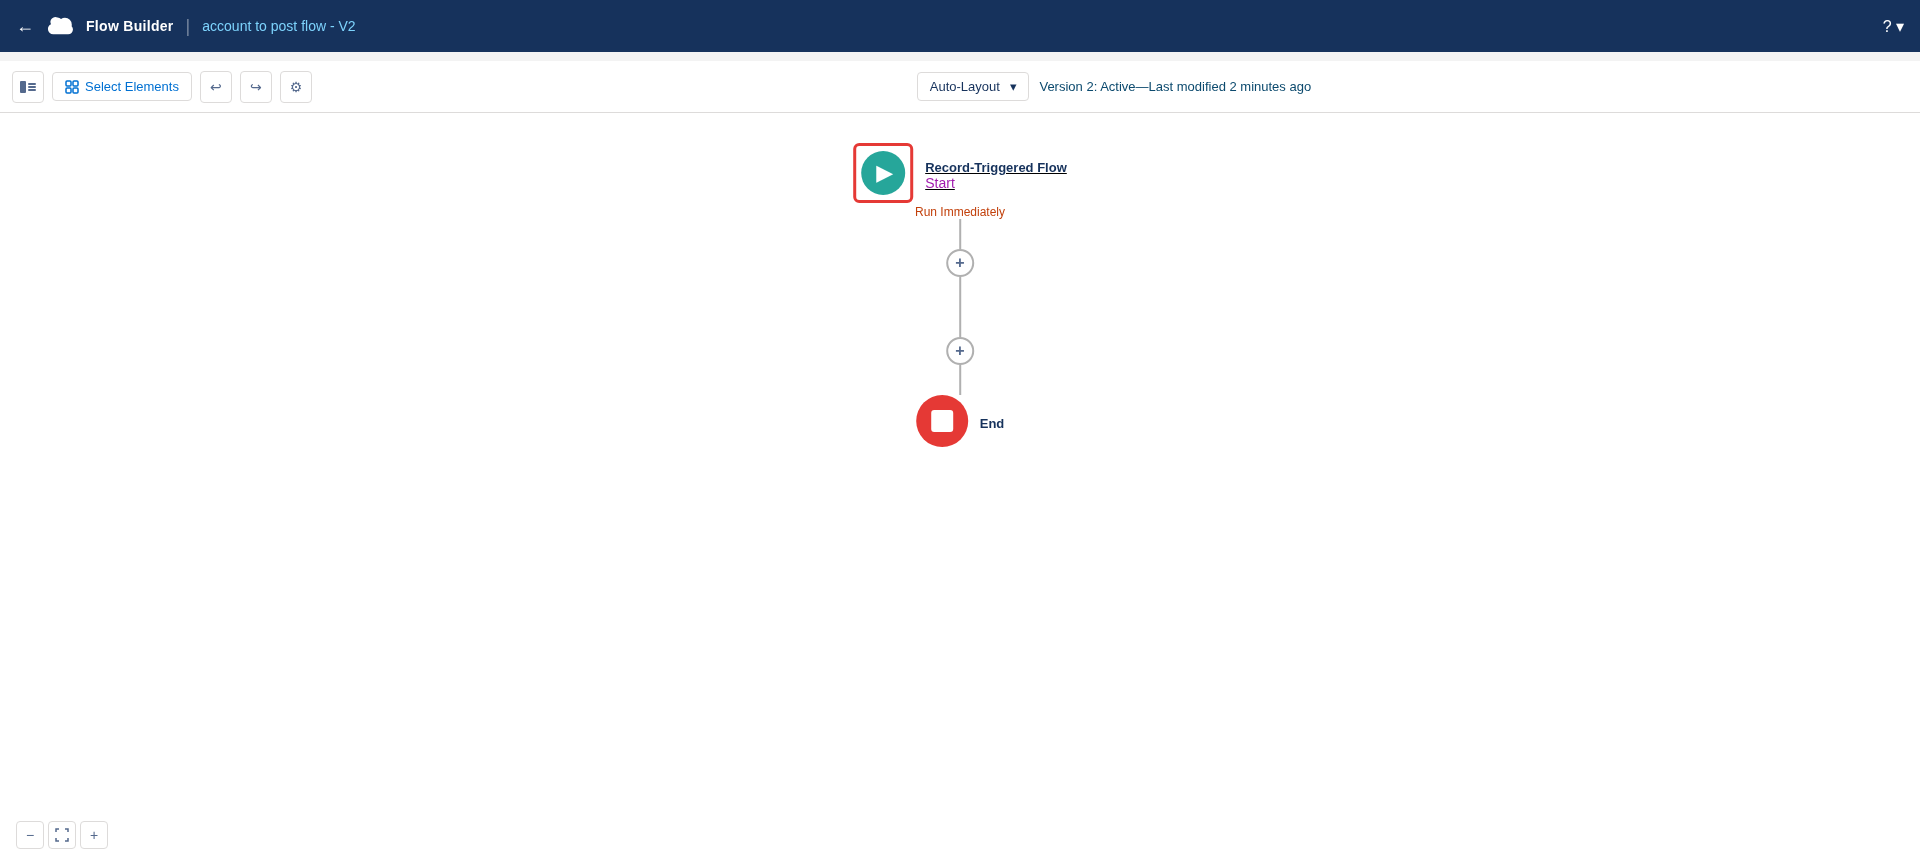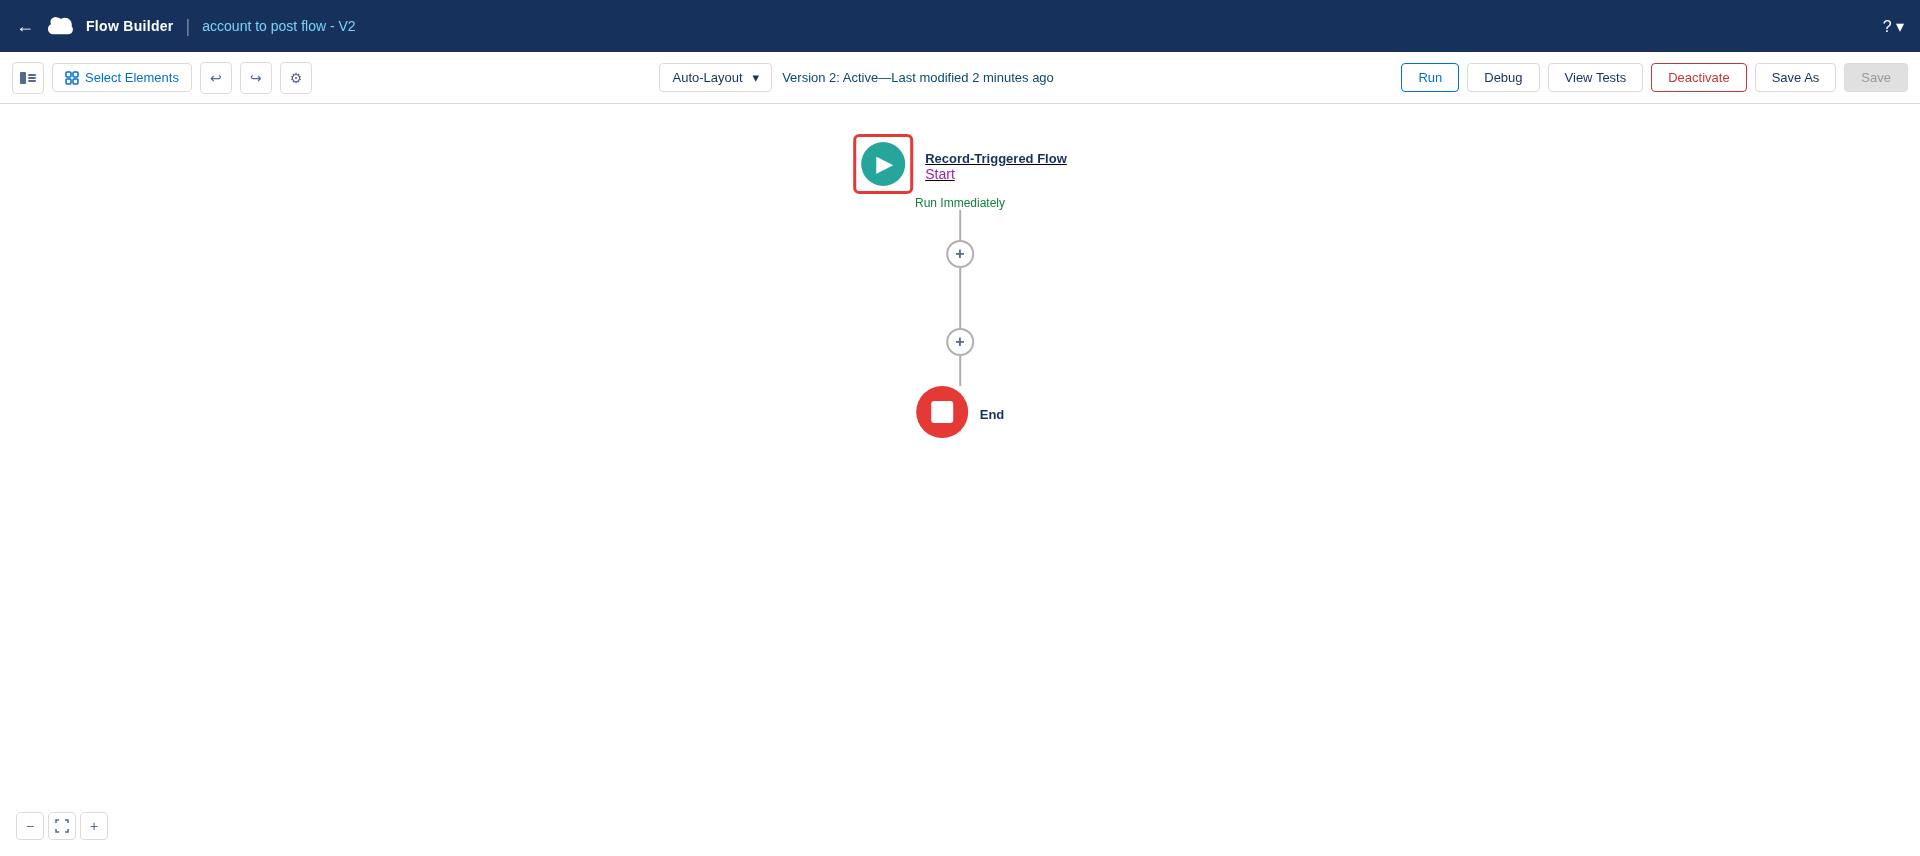--- a/index.html
+++ b/index.html
@@ -47,20 +47,21 @@
 
     
     .toolbar {
       background: #ffffff;
       height: 52px;
       display: flex;
       align-items: center;
       padding: 0 12px;
       border-bottom: 1px solid #dddbda;
       gap: 8px;
+      margin-top: 9px;
     }
     .toolbar-btn {
       display: flex;
       align-items: center;
       gap: 6px;
       padding: 6px 12px;
       border: 1px solid #dddbda;
       background: white;
       border-radius: 4px;
       font-size: 13px;
@@ -224,21 +225,21 @@
       color: #16325c;
       margin-top: 4px;
       white-space: nowrap;
     }
     .node-subtitle {
       font-size: 14px;
       color: #a21caf;
     }
     .node-label-below {
       font-size: 12px;
-      color: #15803d;
+      color: #c2410c;
       margin-top: 2px;
     }
 
     
     .connector {
       width: 2px;
       height: 30px;
       background: #b0b0b0;
     }
 
@@ -411,28 +412,20 @@
   <div class="toolbar-center">
     <button class="auto-layout-btn">
       <span>Auto-Layout</span>
       <span>▾</span>
     </button>
     <span class="version-text">Version 2: Active—Last modified 2 minutes ago</span>
   </div>
 
   <div class="toolbar-spacer"></div>
 
-  <div class="toolbar-right">
-    <button class="btn-run">Run</button>
-    <button class="btn-debug">Debug</button>
-    <button class="btn-view-tests">View Tests</button>
-    <button class="btn-deactivate">Deactivate</button>
-    <button class="btn-save-as">Save As</button>
-    <button class="btn-save">Save</button>
-  </div>
 </div>
 
 <div class="canvas">
 
   <div class="flow-diagram">
 
     <div class="flow-node-start">
       <div class="node-row">
         <div class="start-node-box">
           <div class="start-node-circle">

